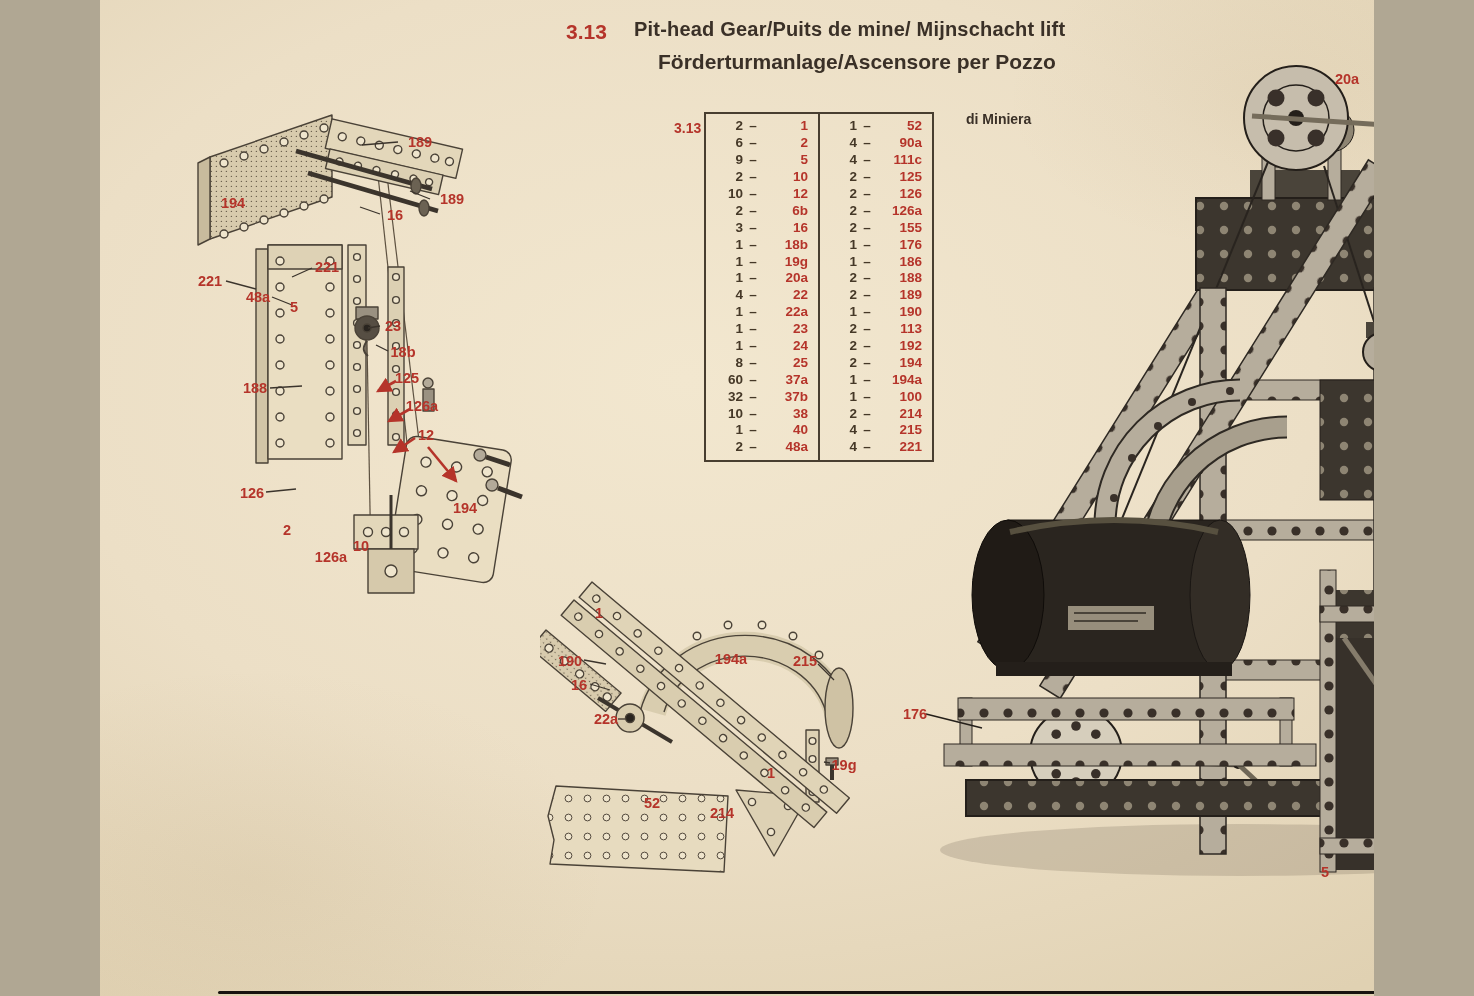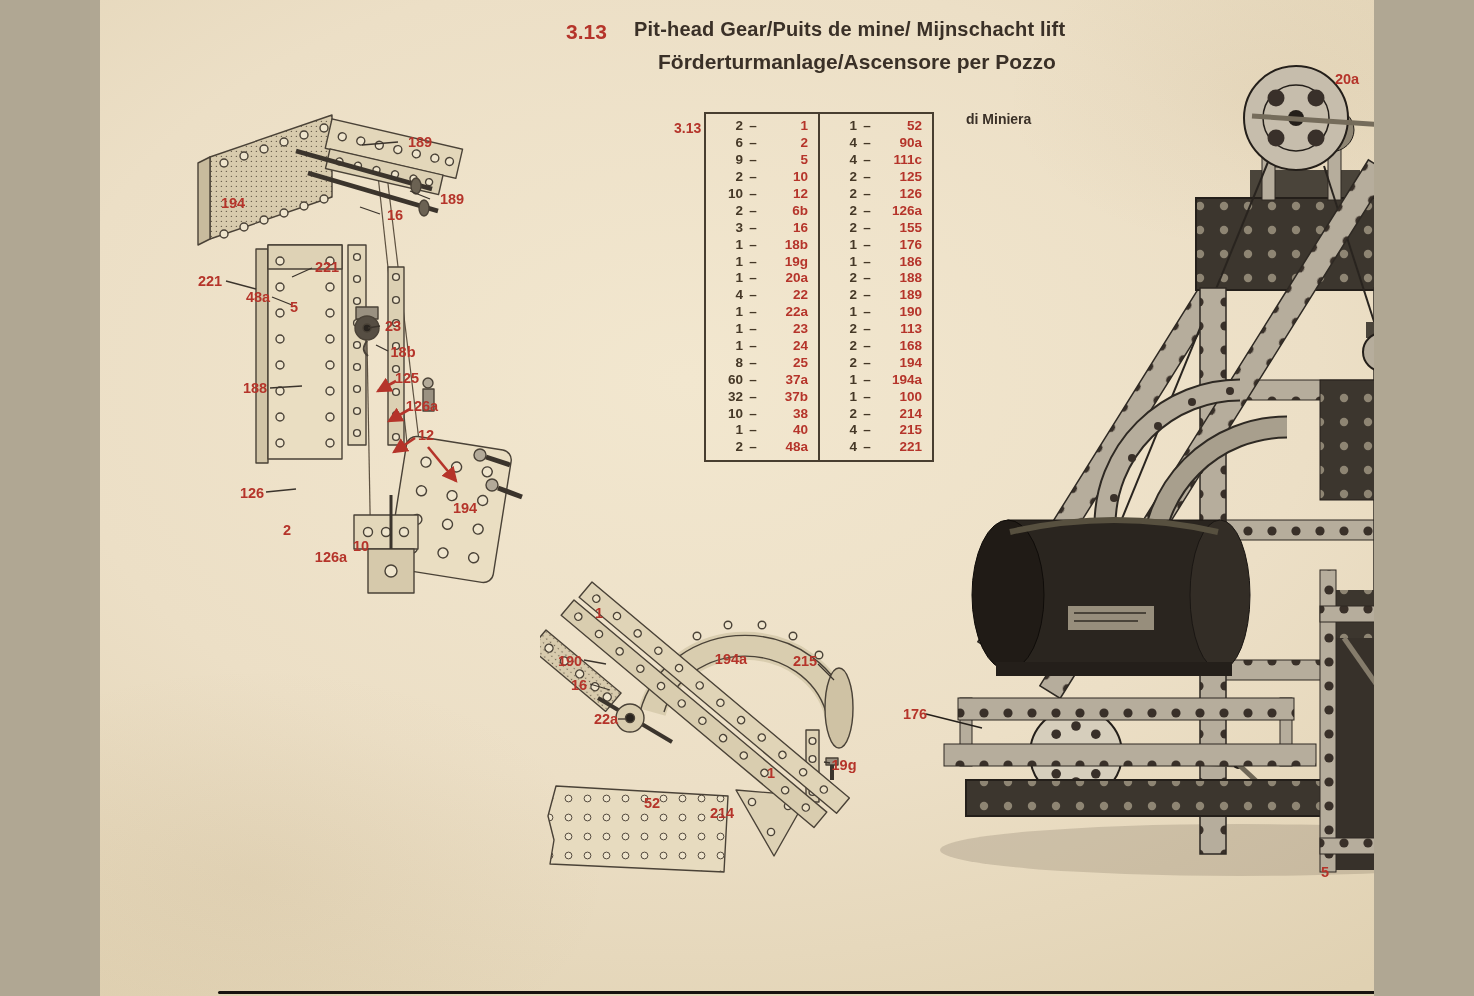--- a/index.html
+++ b/index.html
@@ -221,21 +221,21 @@
           <span class="pnum">190</span>
         </div>
         <div class="prow">
           <span class="qty">2</span>
           <span class="dash">–</span>
           <span class="pnum">113</span>
         </div>
         <div class="prow">
           <span class="qty">2</span>
           <span class="dash">–</span>
-          <span class="pnum">168</span>
+          <span class="pnum">192</span>
         </div>
         <div class="prow">
           <span class="qty">2</span>
           <span class="dash">–</span>
           <span class="pnum">194</span>
         </div>
         <div class="prow">
           <span class="qty">1</span>
           <span class="dash">–</span>
           <span class="pnum">194a</span>

